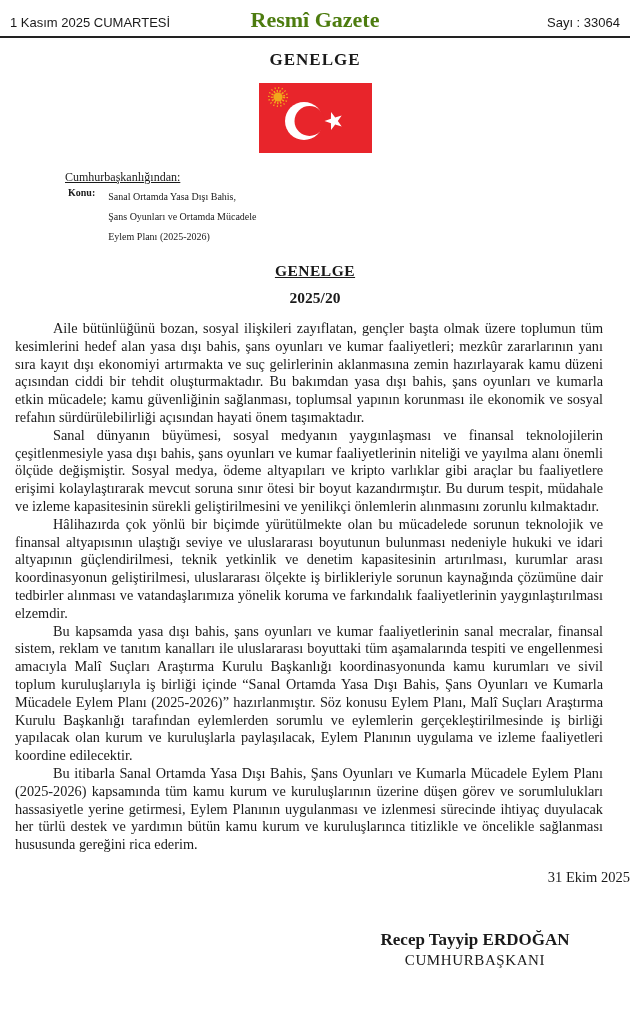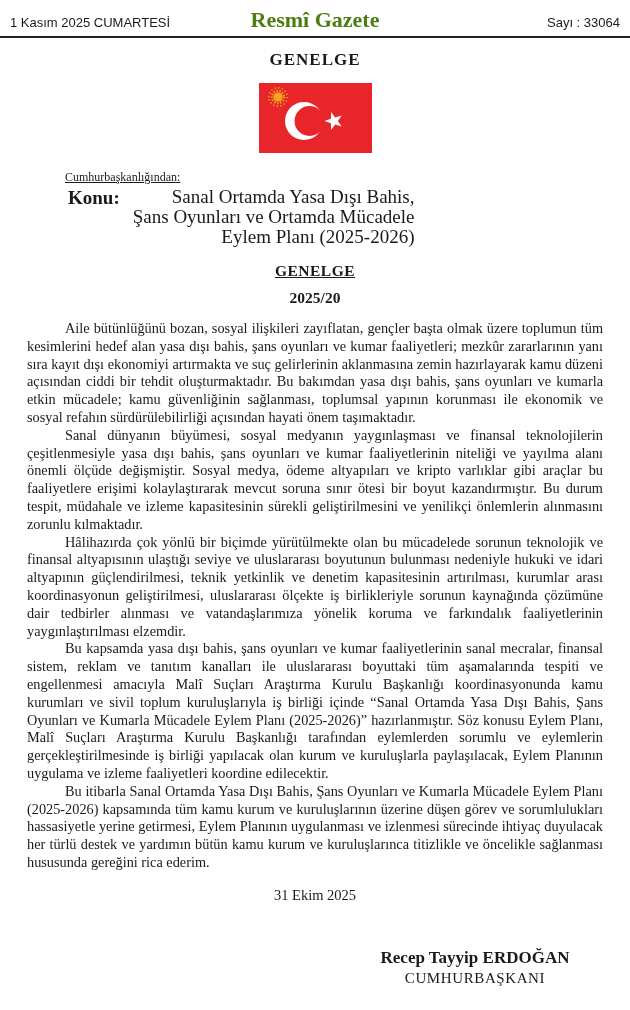--- a/index.html
+++ b/index.html
@@ -54,51 +54,51 @@
     margin-top: 13px;
   }
   .flag-wrap svg { display: block; }
   .from-label {
     margin: 17px 0 2px 65px;
     font-size: 12px;
     text-decoration: underline;
   }
   .konu-row {
     margin-left: 68px;
-    font-size: 19px;
+    font-size: 10px;
     display: flex;
     align-items: flex-start;
     gap: 13px;
     margin-top: 2px;
   }
   .konu-label { font-weight: 700; }
-  .konu-lines > div { line-height: 20px; text-align: right; }
+  .konu-lines > div { line-height: 20px; }
   .circular-heading {
     text-align: center;
     font-weight: 700;
     font-size: 15.5px;
     margin-top: 15px;
   }
   .circular-heading .u { text-decoration: underline; letter-spacing: 0.5px; }
   .circular-number {
     text-align: center;
     font-weight: 700;
     font-size: 15.5px;
     margin-top: 9px;
   }
   
   .body-text {
-    margin: 13px 27px 0 27px;
+    margin: 13px 27px 0 15px;
     font-size: 14.3px;
     line-height: 17.8px;
     text-align: justify;
   }
   .body-text p { margin: 0; text-indent: 38px; }
   .date-line {
-    text-align: center;
+    text-align: right;
     font-size: 14.5px;
     margin-top: 15px;
   }
   .signature {
     width: 280px;
     margin: 44px 15px 0 auto;
     text-align: center;
   }
   .signature-name { font-weight: 700; font-size: 17px; }
   .signature-title { font-size: 15px; margin-top: 2px; letter-spacing: 0.6px; }

